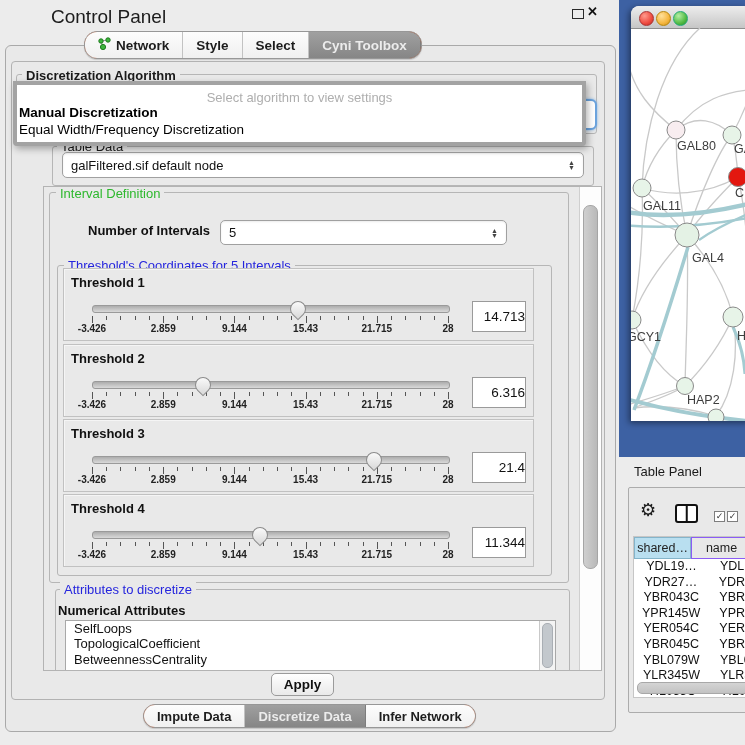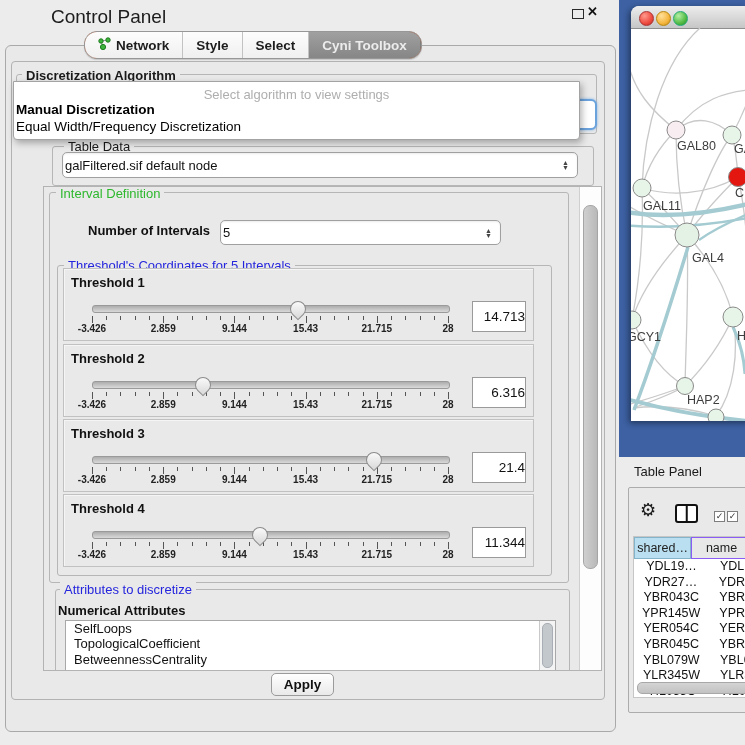--- a/index.html
+++ b/index.html
@@ -21,25 +21,25 @@
   .tabstrip .tab.selected{background:linear-gradient(#a0a0a0,#868686);color:#ececec;border-right:1px solid #7d7d7d;}
   #top-tabs{left:84px;top:31px;height:26px;}
   #bottom-tabs{left:143px;top:704px;height:22px;}
   #bottom-tabs .tab{font-size:13px;}
   
   .group{border:1px solid #b6b6b6;border-radius:3px;}
   .group-title{position:absolute;font-size:13px;background:#e9e9e9;padding:0 4px;white-space:nowrap;}
   .t-black{color:#1a1a1a;} .t-green{color:#2db82d;} .t-blue{color:#2525dd;}
   
   .combo{position:absolute;background:#fff;border:1px solid #a0a0a0;border-radius:5px;font-size:13px;
-         display:flex;align-items:center;padding-left:2px;box-shadow:inset 0 1px 2px rgba(0,0,0,.08);}
+         display:flex;align-items:center;padding-left:8px;box-shadow:inset 0 1px 2px rgba(0,0,0,.08);}
   .combo .spin{position:absolute;right:8px;top:50%;transform:translateY(-50%);display:flex;flex-direction:column;
          line-height:5px;font-size:7px;color:#444;}
   
-  .popup{left:13px;top:81px;width:565px;height:57px;background:#fff;border:1px solid #a3a3a3;border-radius:0 0 4px 4px;
+  .popup{left:13px;top:81px;width:565px;height:57px;background:#fff;border:4px solid #a3a3a3;border-radius:0 0 4px 4px;
          box-shadow:2px 3px 7px rgba(0,0,0,.3);z-index:30;}
   .popup .ph{position:absolute;left:0;right:0;top:5px;text-align:center;color:#aeaeae;font-size:13px;}
   .popup .item{position:absolute;left:2px;font-size:13.5px;color:#000;white-space:nowrap;}
   .blue-combo{left:560px;top:99px;width:33px;height:27px;background:#fff;border:2px solid #6ba3dd;border-radius:6px;
          box-shadow:0 0 3px #7fb2e5;z-index:10;}
   
   .scrollpane{left:43px;top:186px;width:557px;height:483px;border:1px solid #b3b3b3;background:#e9e9e9;overflow:hidden;}
   .vsb-track{position:absolute;right:0;top:0;bottom:0;width:21px;background:#fdfdfd;border-left:1px solid #cfcfcf;}
   .vsb-thumb{position:absolute;left:3px;width:13px;border-radius:7px;background:linear-gradient(90deg,#cfcfcf,#b9b9b9);
          border:1px solid #a5a5a5;}
@@ -121,21 +121,21 @@
       <div class="tab selected">
         <span>Cyni Toolbox</span>
       </div>
     </div>
 
   <div class="abs group" style="left:16px;top:74px;width:579px;height:58px;"></div>
   <div class="group-title t-black" style="left:22px;top:68px;font-weight:bold;">Discretization Algorithm</div>
   <div class="abs blue-combo"></div>
 
   <div class="abs group" style="left:52px;top:146px;width:540px;height:38px;"></div>
-  <div class="group-title t-black" style="left:64px;top:139px;">Table Data</div>
+  <div class="group-title t-black" style="left:57px;top:139px;">Table Data</div>
   <div class="combo" style="left:62px;top:152px;width:512px;height:24px;">
     <span>galFiltered.sif default node</span>
     <span class="spin">
         <span>▲</span>
         <span>▼</span>
       </span>
   </div>
 
   <div class="abs popup">
     <div class="ph">Select algorithm to view settings</div>
@@ -331,20 +331,31 @@
         </div>
     </div>
 
     <div class="vsb-track">
       <div class="vsb-thumb" style="top:18px;height:362px;"></div>
     </div>
   </div>
 
   <div class="btn" style="left:271px;top:673px;width:61px;height:21px;">Apply</div>
 
+  <div id="bottom-tabs" class="abs tabstrip">
+      <div class="tab">
+        <span>Impute Data</span>
+      </div>
+      <div class="tab selected">
+        <span>Discretize Data</span>
+      </div>
+      <div class="tab">
+        <span>Infer Network</span>
+      </div>
+    </div>
 
   <div class="abs blue-frame"></div>
   <div class="abs mac-win">
     <div class="mac-titlebar">
       <div class="light" style="left:8px;background:radial-gradient(circle at 35% 30%,#ff9a8d,#ee4b40 60%,#b8281f);border:1px solid #a33;"></div>
       <div class="light" style="left:25px;background:radial-gradient(circle at 35% 30%,#ffe09a,#f5b63f 60%,#c78a14);border:1px solid #b8860b;"></div>
       <div class="light" style="left:42px;background:radial-gradient(circle at 35% 30%,#b4eea4,#52bb45 60%,#2d8a24);border:1px solid #2a7;"></div>
     </div>
     <svg id="net-svg" style="position:absolute;left:0;top:22px;" width="120" height="393" viewBox="631 28 120 393">
         <path d="M687 235 C678 195,676 160,676 130" stroke="#c9c9c9" stroke-width="1.3" fill="none"></path>

